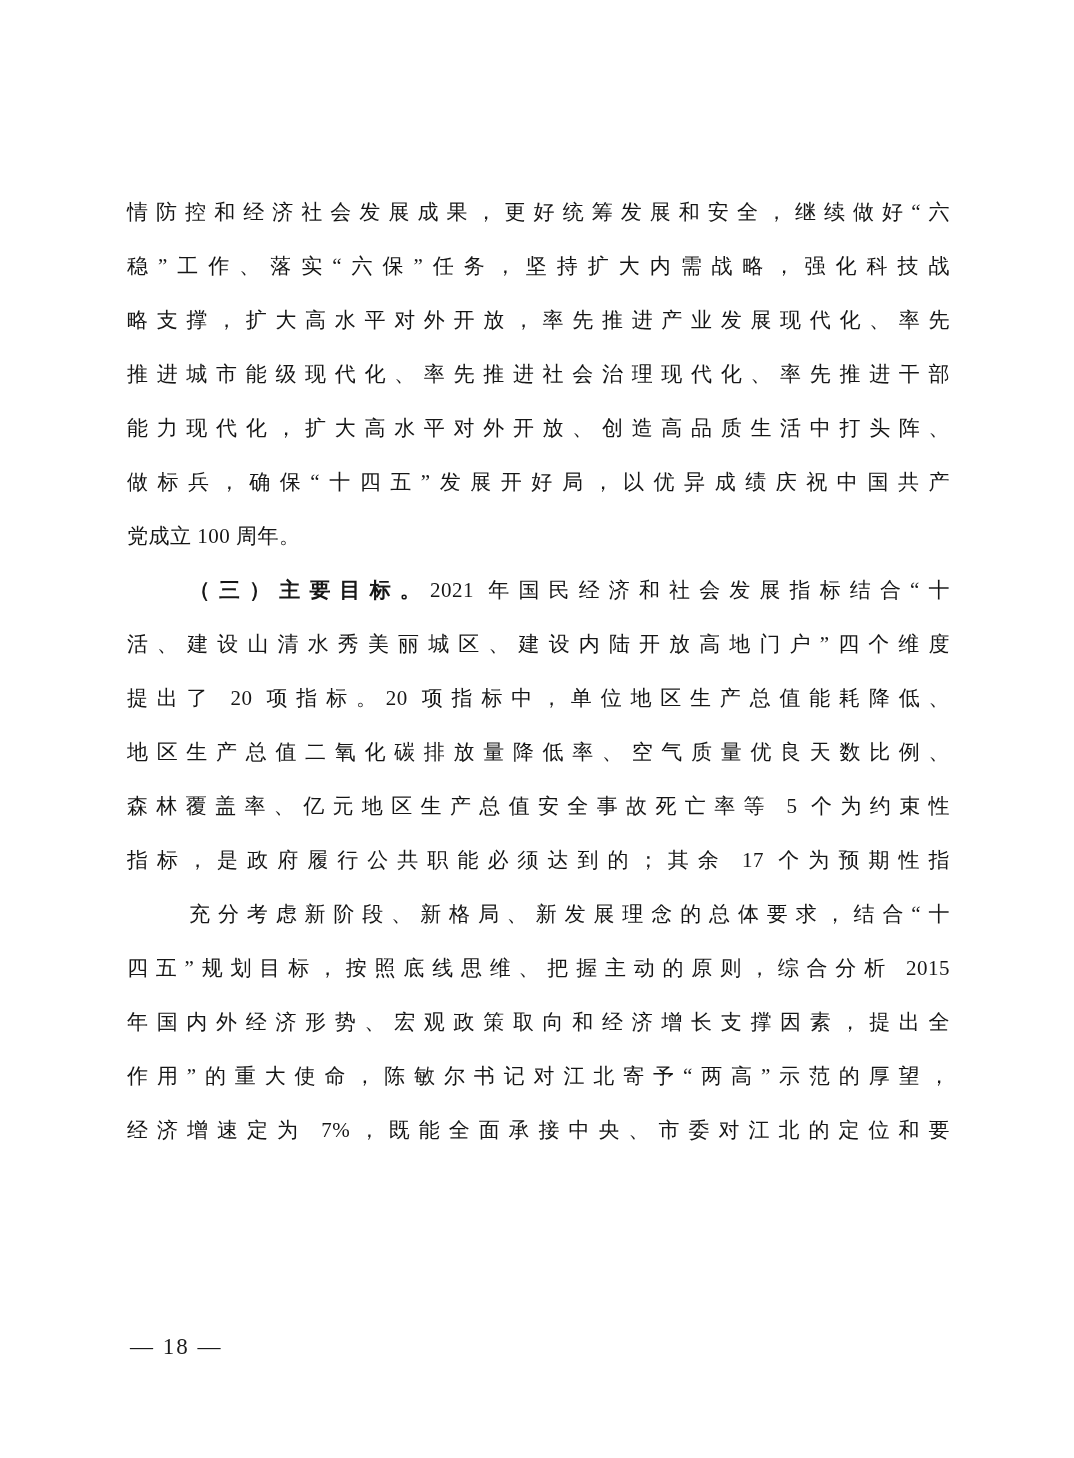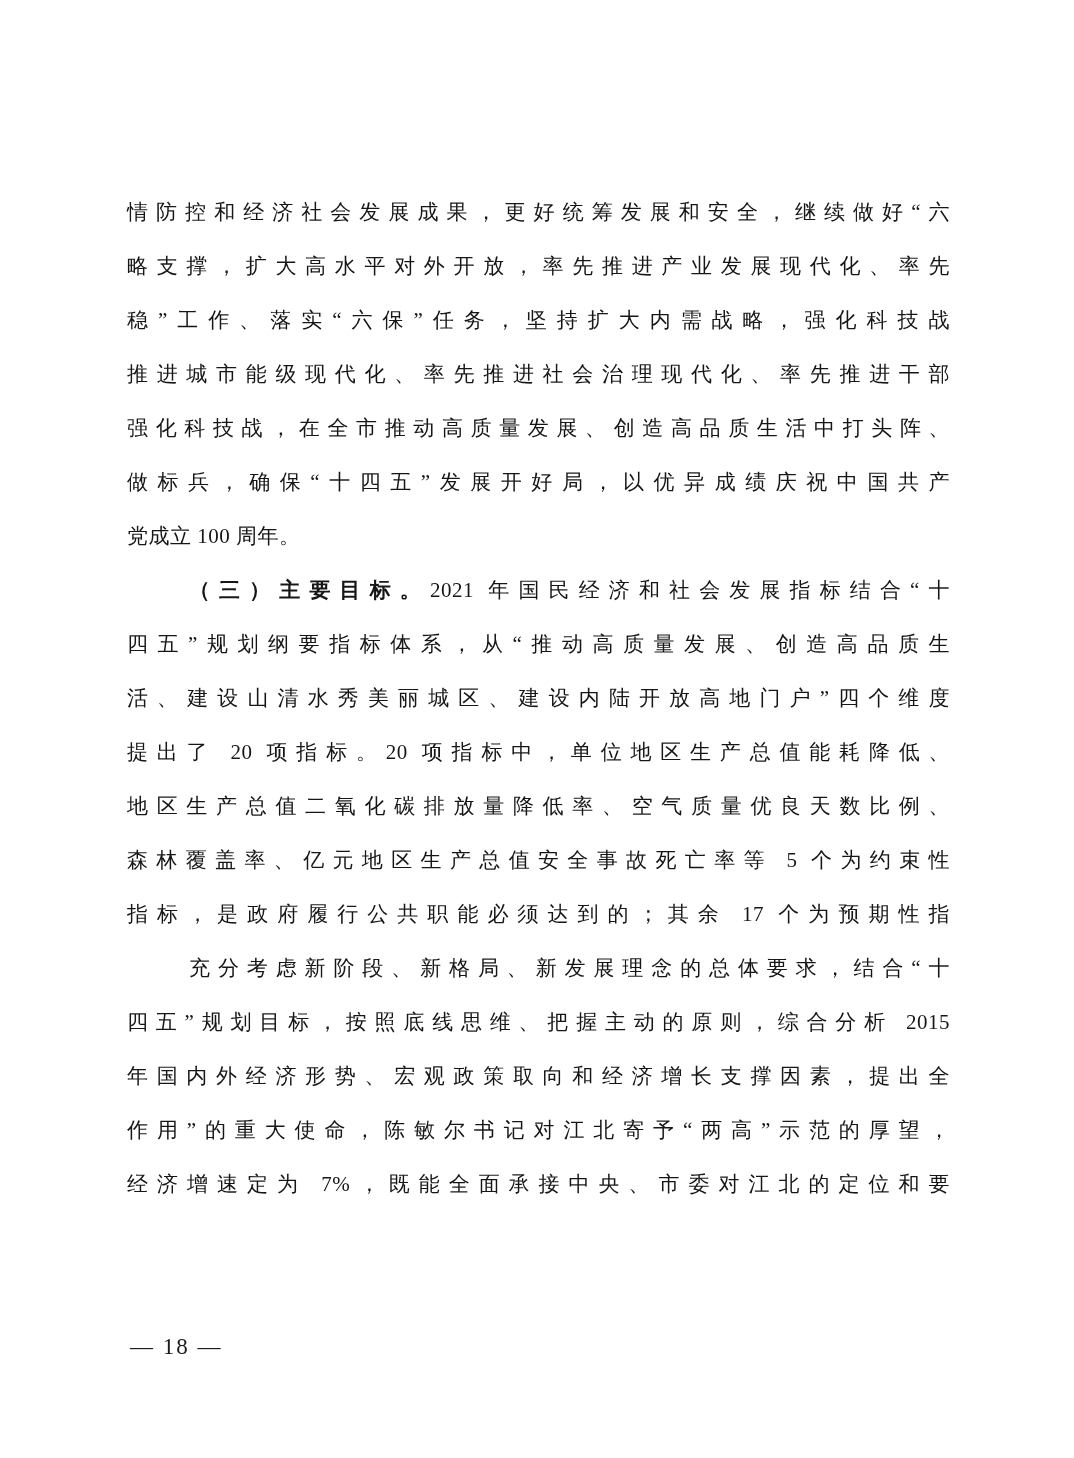--- a/index.html
+++ b/index.html
@@ -48,28 +48,27 @@
     letter-spacing: 2px;
     color: #1a1a1a;
   }
 </style>
 </head>
 <body>
 
 <div class="page">
   <div class="textblock">
     <div class="line justify">情防控和经济社会发展成果，更好统筹发展和安全，继续做好“六</div>
+    <div class="line justify">稳”工作、落实“六保”任务，坚持扩大内需战略，强化科技战</div>
     <div class="line justify">略支撑，扩大高水平对外开放，率先推进产业发展现代化、率先</div>
-    <div class="line justify">稳”工作、落实“六保”任务，坚持扩大内需战略，强化科技战</div>
     <div class="line justify">推进城市能级现代化、率先推进社会治理现代化、率先推进干部</div>
-    <div class="line justify">强化科技战，在全市推动高质量发展、创造高品质生活中打头阵、</div>
+    <div class="line justify">能力现代化，扩大高水平对外开放、创造高品质生活中打头阵、</div>
     <div class="line justify">做标兵，确保“十四五”发展开好局，以优异成绩庆祝中国共产</div>
     <div class="line">党成立 100 周年。</div>
     <div class="line justify indent"><span class="bold-lead">（三）主要目标。</span><span>2021 年国民经济和社会发展指标结合“十</span></div>
-    <div class="line justify">四五”规划纲要指标体系，从“推动高质量发展、创造高品质生</div>
     <div class="line justify">活、建设山清水秀美丽城区、建设内陆开放高地门户”四个维度</div>
     <div class="line justify">提出了 20 项指标。20 项指标中，单位地区生产总值能耗降低、</div>
     <div class="line justify">地区生产总值二氧化碳排放量降低率、空气质量优良天数比例、</div>
     <div class="line justify">森林覆盖率、亿元地区生产总值安全事故死亡率等 5 个为约束性</div>
     <div class="line justify">指标，是政府履行公共职能必须达到的；其余 17 个为预期性指</div>
     <div class="line justify indent">充分考虑新阶段、新格局、新发展理念的总体要求，结合“十</div>
     <div class="line justify">四五”规划目标，按照底线思维、把握主动的原则，综合分析 2015</div>
     <div class="line justify">年国内外经济形势、宏观政策取向和经济增长支撑因素，提出全</div>
     <div class="line justify">作用”的重大使命，陈敏尔书记对江北寄予“两高”示范的厚望，</div>
     <div class="line justify">经济增速定为 7%，既能全面承接中央、市委对江北的定位和要</div>

